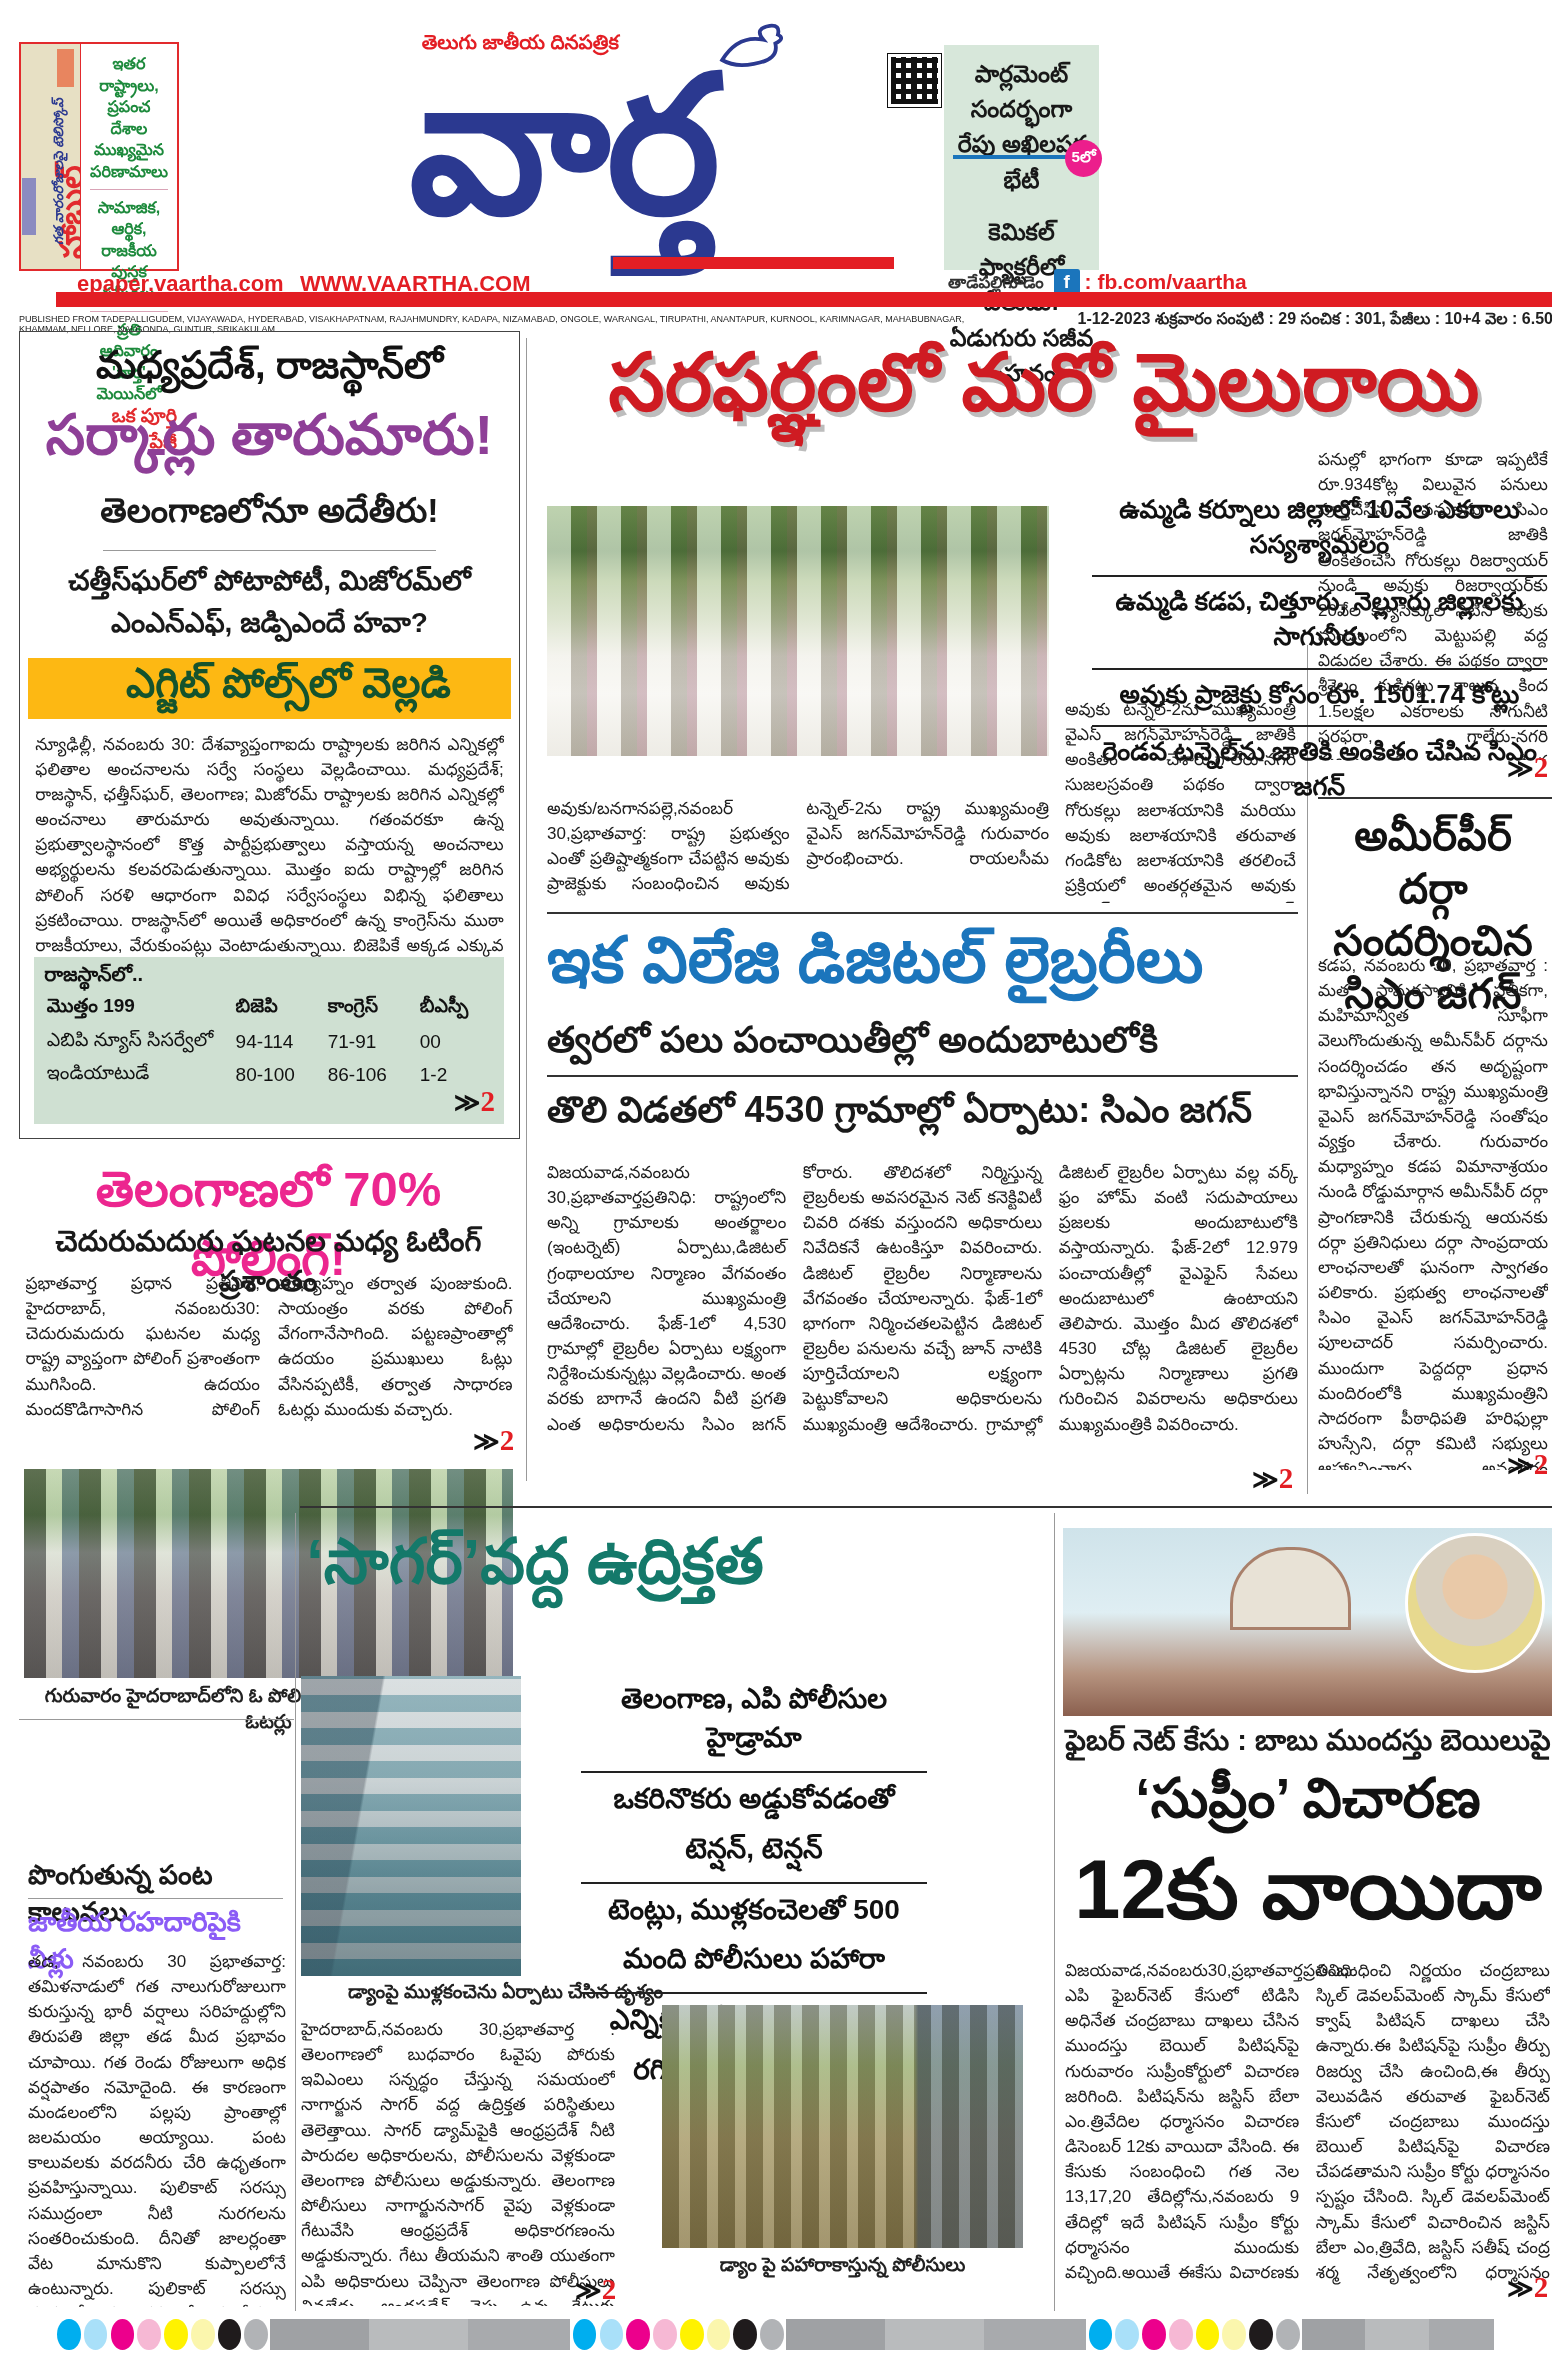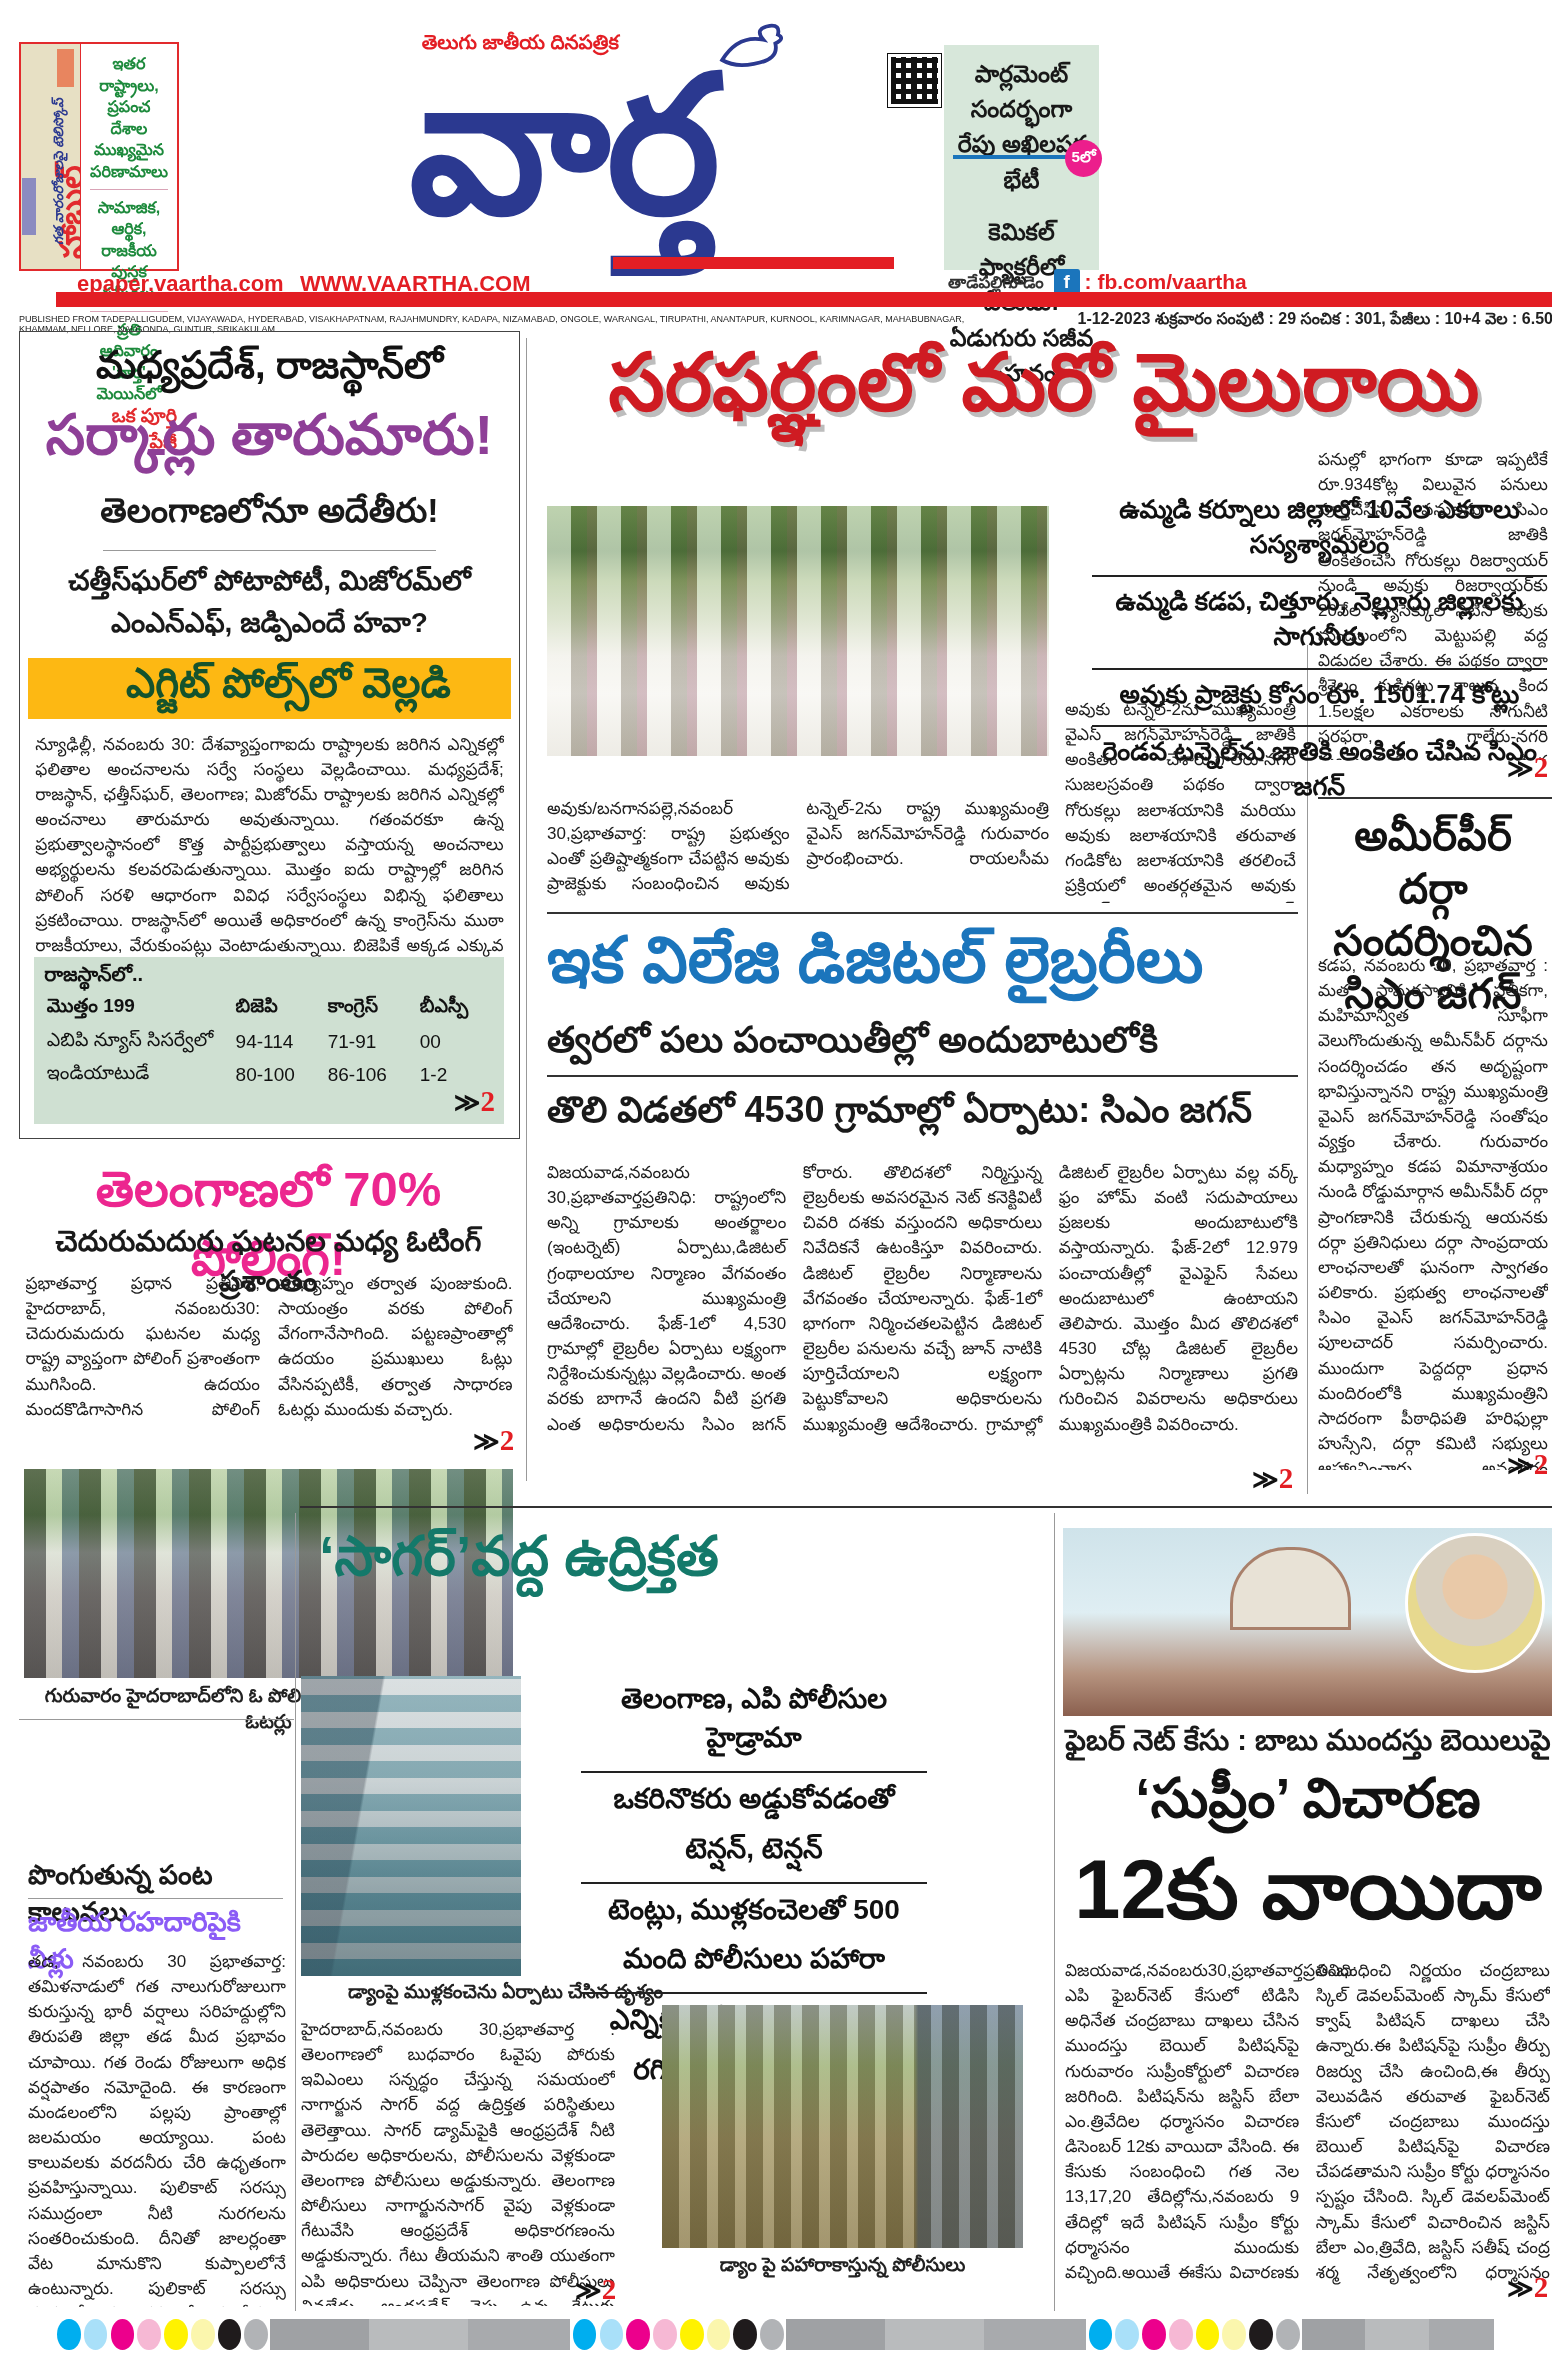--- a/index.html
+++ b/index.html
@@ -232,21 +232,21 @@
 
   <div class="abs b hl-blue" style="left:547px;top:923px;width:751px;font-size:64px;">ఇక విలేజి డిజిటల్ లైబ్రరీలు</div>
   <div class="abs b" style="left:547px;top:1019px;width:751px;font-size:36px;color:#1a1a1a;">త్వరలో పలు పంచాయితీల్లో అందుబాటులోకి</div>
   <div class="abs rule" style="left:547px;top:1075px;width:751px;height:1.9px;"></div>
   <div class="abs b" style="left:547px;top:1089px;width:751px;font-size:36px;color:#1a1a1a;">తొలి విడతలో 4530 గ్రామాల్లో ఏర్పాటు: సిఎం జగన్</div>
   <div class="abs body-txt j" style="left:547px;top:1160px;width:751px;height:332px;column-count:3;column-gap:16.6px;">విజయవాడ,నవంబరు 30,ప్రభాతవార్తప్రతినిధి: రాష్ట్రంలోని అన్ని గ్రామాలకు అంతర్జాలం (ఇంటర్నెట్) ఏర్పాటు,డిజిటల్ గ్రంథాలయాల నిర్మాణం వేగవంతం చేయాలని ముఖ్యమంత్రి ఆదేశించారు. ఫేజ్-1లో 4,530 గ్రామాల్లో లైబ్రరీల ఏర్పాటు లక్ష్యంగా నిర్దేశించుకున్నట్లు వెల్లడించారు. అంత వరకు బాగానే ఉందని వీటి ప్రగతి ఎంత అధికారులను సిఎం జగన్ కోరారు. తొలిదశలో నిర్మిస్తున్న లైబ్రరీలకు అవసరమైన నెట్ కనెక్టివిటీ చివరి దశకు వస్తుందని అధికారులు నివేదికనే ఉటంకిస్తూ వివరించారు. డిజిటల్ లైబ్రరీల నిర్మాణాలను వేగవంతం చేయాలన్నారు. ఫేజ్-1లో భాగంగా నిర్మించతలపెట్టిన డిజిటల్ లైబ్రరీల పనులను వచ్చే జూన్ నాటికి పూర్తిచేయాలని లక్ష్యంగా పెట్టుకోవాలని అధికారులను ముఖ్యమంత్రి ఆదేశించారు. గ్రామాల్లో డిజిటల్ లైబ్రరీల ఏర్పాటు వల్ల వర్క్ ఫ్రం హోమ్ వంటి సదుపాయాలు ప్రజలకు అందుబాటులోకి వస్తాయన్నారు. ఫేజ్-2లో 12.979 పంచాయతీల్లో వైఎఫైస్ సేవలు అందుబాటులో ఉంటాయని తెలిపారు. మొత్తం మీద తొలిదశలో 4530 చోట్ల డిజిటల్ లైబ్రరీల ఏర్పాట్లను నిర్మాణాలు ప్రగతి గురించిన వివరాలను అధికారులు ముఖ్యమంత్రికి వివరించారు.</div>
   <span class="jump abs" style="left:1252px;top:1462px;">
     <span class="chev">≫</span><span class="jnum">2</span>
   </span>
 
-  <div class="abs c b hl-teal" style="left:289px;top:1528px;width:460px;font-size:55px;line-height:1.05;">‘సాగర్’వద్ద ఉద్రిక్తత</div>
+  <div class="abs c b hl-teal" style="left:305px;top:1528px;width:460px;font-size:63px;line-height:1.05;">‘సాగర్’వద్ద ఉద్రిక్తత</div>
   <div class="abs photo ph-bridge" style="left:301px;top:1676px;width:220px;height:300px;"></div>
   <div class="abs cap" style="left:301px;top:1981px;width:409px;">డ్యాంపై ముళ్లకంచెను ఏర్పాటు చేసిన దృశ్యం</div>
 
   <div class="abs subhead-stack" style="left:575px;top:1673px;width:358px;">
     <div class="sh" style="font-size:28px;">తెలంగాణ, ఎపి పోలీసుల హైడ్రామా</div>
     <div class="shr"></div>
     <div class="sh" style="font-size:28px;">ఒకరినొకరు అడ్డుకోవడంతో</div>
     <div class="sh" style="font-size:28px;padding-top:0;">టెన్షన్, టెన్షన్</div>
     <div class="shr"></div>
     <div class="sh" style="font-size:28px;">టెంట్లు, ముళ్లకంచెలతో 500</div>

